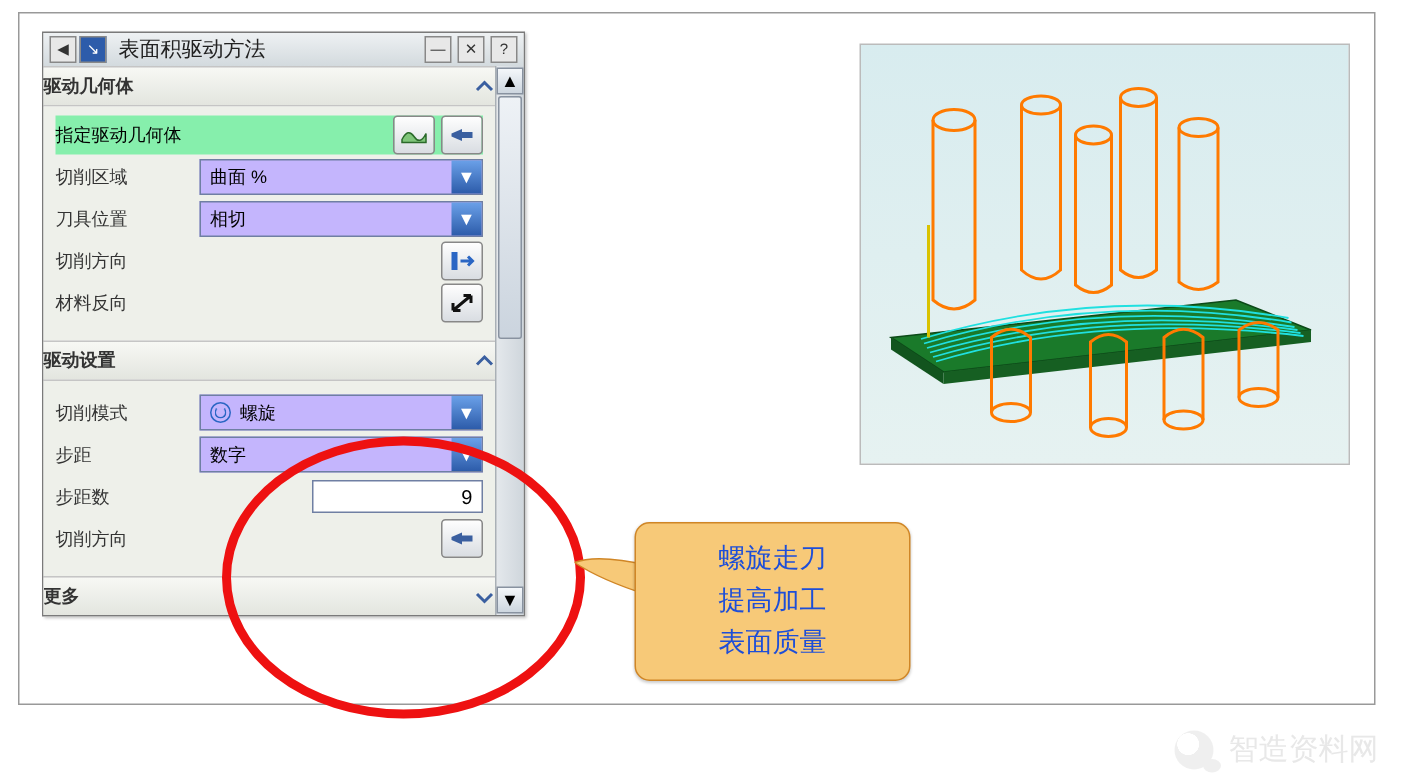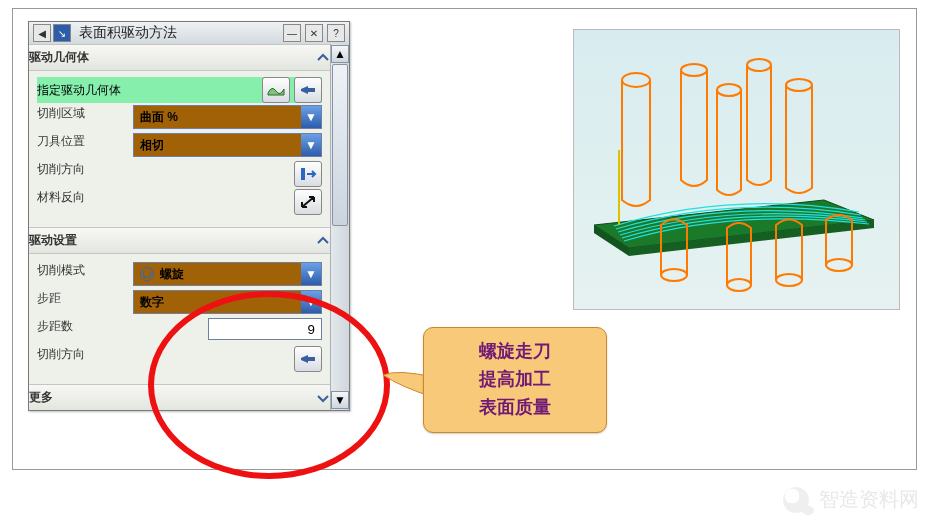--- a/index.html
+++ b/index.html
@@ -51,31 +51,30 @@
     border-top:1px solid #c5c5c5;
     border-bottom:1px solid #c5c5c5;
     font-weight:bold; color:#333;
   }
   .chev {
     width:14px; height:14px; display:flex; align-items:center; justify-content:center;
     color:#3a5fa0;
   }
   .body { padding:6px 8px 10px 8px; background:#eef0ea;}
   .row {
-    display:flex; 
+    display:flex; align-items:center;
     height:26px; margin:2px 0;
   }
   .row .lbl { width:96px; color:#333;}
   .sel-wrap {
     flex:1;
     display:flex; align-items:center;
     height:22px;
     border:1px solid #6f7fa3;
-    background:#a16207;
-    font-weight:bold;
+    background:#c4b5fd;
   }
   .sel-inner { flex:1; padding:0 6px; display:flex; align-items:center; gap:6px;}
   .dd-btn {
     width:20px; height:100%;
     background:linear-gradient(#6aa0e8,#2d5caa);
     display:flex; align-items:center; justify-content:center;
     color:#fff;
   }
   .icon-btn {
     width:26px; height:24px;
@@ -97,30 +96,29 @@
   .sb-track{flex:1;width:16px;position:relative;}
   .sb-thumb{position:absolute;left:0;width:14px;border:1px solid #8892a0;background:linear-gradient(#eef2f6,#cbd4de);border-radius:2px;}
   .dlg-flex{display:flex;}
   .dlg-main{flex:1;}
   .num-input{
     flex:1; height:20px; border:1px solid #6f7fa3; background:#fff; text-align:right; padding:0 6px;
   }
 
   .callout-box {
     position:absolute;
-    left: 410px; top: 318px;
+    left: 410px; top: 339px;
     width:150px;
     padding:10px 16px;
     background:#f7c978;
     border:1px solid #d08626;
     border-radius:10px;
-    color:#701a75; font-size:18px; line-height:1.55;
+    color:#1d4ed8; font-size:18px; line-height:1.55;
     box-shadow: 0 1px 2px rgba(0,0,0,.2);
     text-align:center;
-    font-weight:bold;
   }
   .callout-tail{
     position:absolute;
     left:370px; top:360px;
     width:50px; height:40px;
   }
 
   .preview {
     position:absolute;
     left:560px; top:20px;

